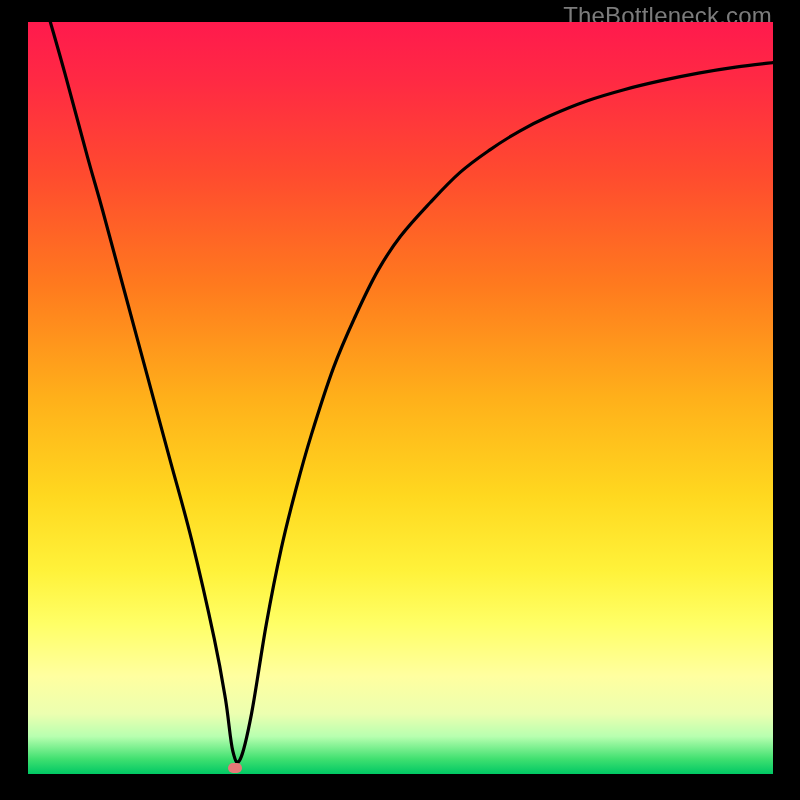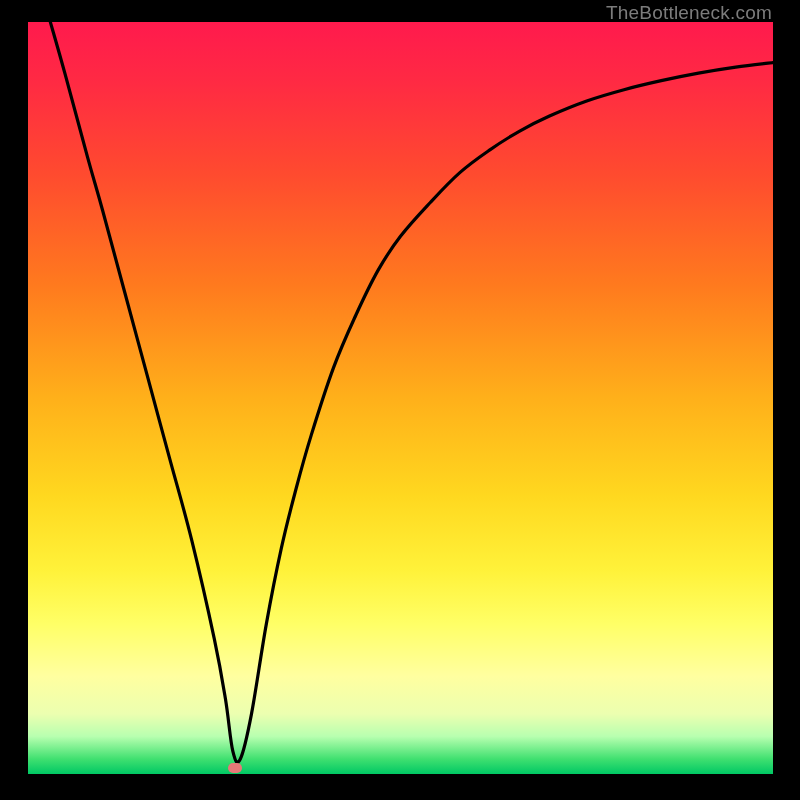--- a/index.html
+++ b/index.html
@@ -47,21 +47,21 @@
     left: 0;
     top: 0;
     width: 745px;
     height: 752px;
   }
   .watermark {
     position: absolute;
     top: 2px;
     right: 28px;
     color: #7c7c7c;
-    font-size: 19px;
+    font-size: 24px;
     letter-spacing: 0.2px;
     font-weight: 400;
   }
   .marker {
     position: absolute;
     width: 14px;
     height: 10px;
     background: #e87878;
     border-radius: 5px;
     transform: translate(-50%, -50%);

